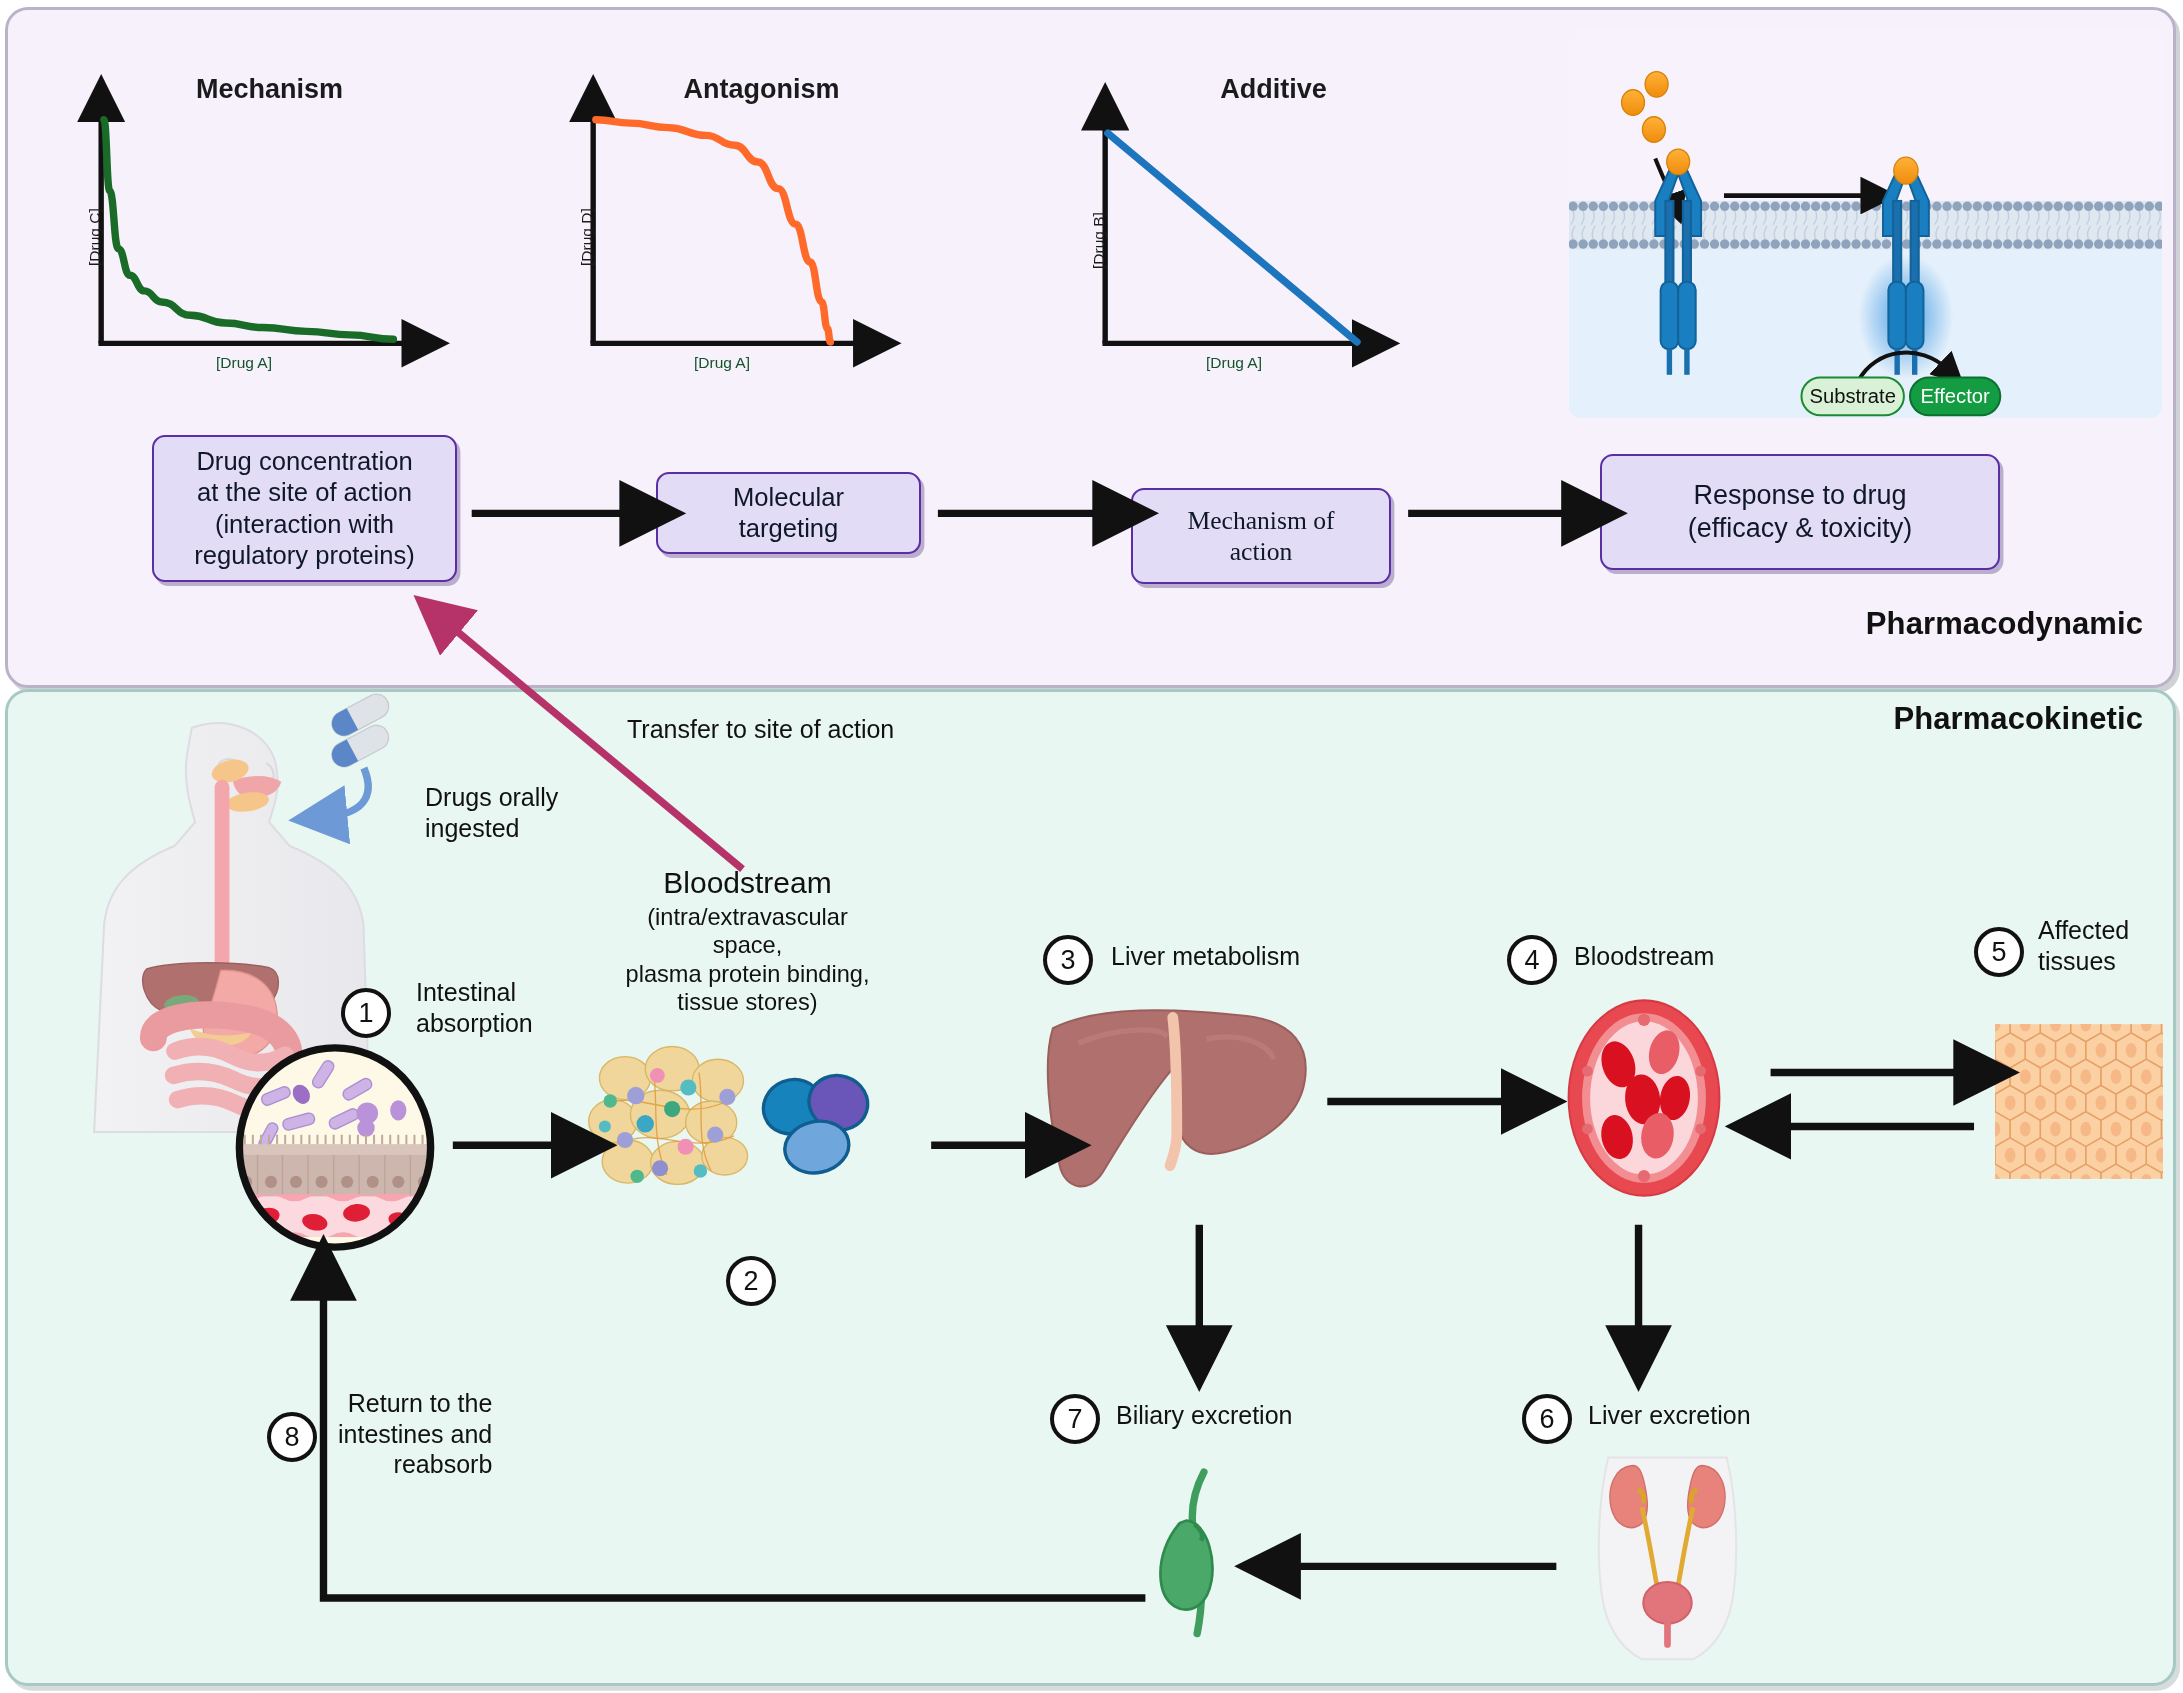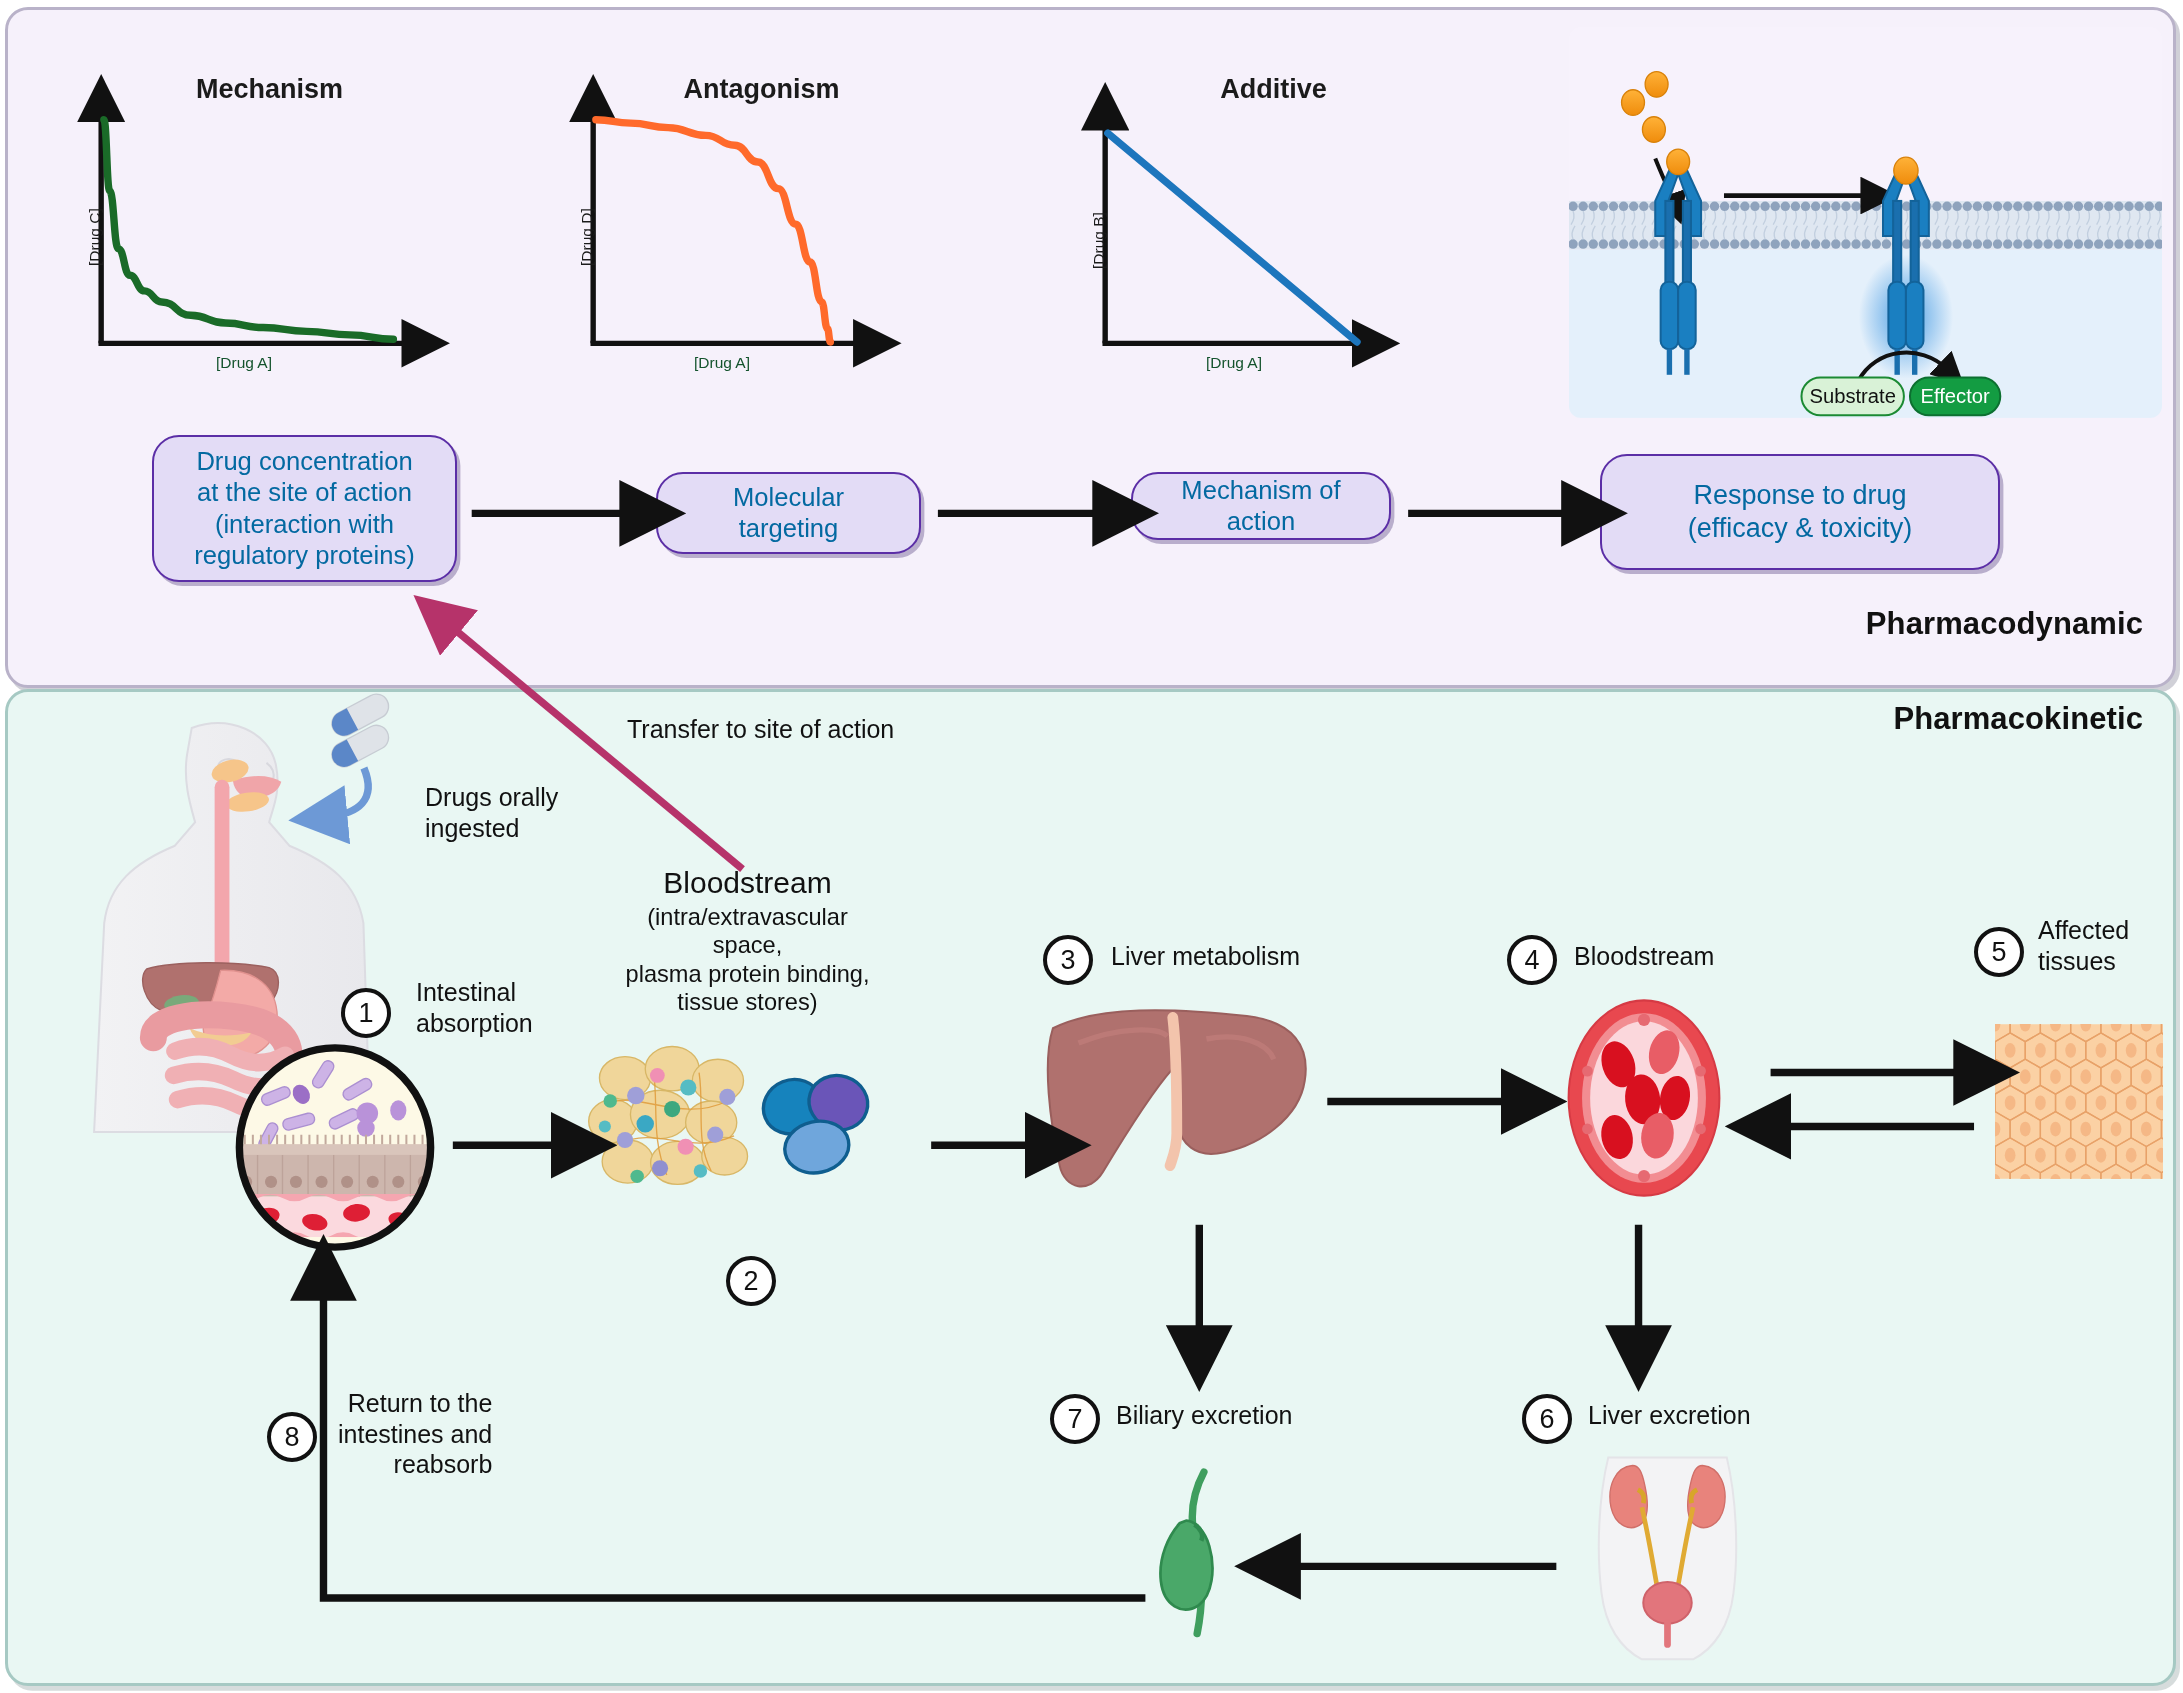--- a/index.html
+++ b/index.html
@@ -29,25 +29,25 @@
   .axis-x-label{position:absolute;font-size:15.5px;color:#14532d;white-space:nowrap;}
 
   
   #receptor-fig{position:absolute;left:1569px;top:27px;width:593px;height:391px;
                 border-radius:12px;overflow:hidden;background:linear-gradient(#f7f2fc,#f7f2fc);}
   #receptor-fig svg{display:block;}
 
   
   .flowbox{position:absolute;box-sizing:border-box;display:flex;align-items:center;
            justify-content:center;text-align:center;background:#e3dcf6;
-           border:2.7px solid #5b2ea6;border-radius:27px;color:#0369a1;font-size:25.6px;
+           border:2.7px solid #5b2ea6;border-radius:13px;color:#0f172a;font-size:25.6px;
            line-height:1.22;padding:4px 13px;box-shadow:3.4px 4px 0 rgba(60,40,110,.33);}
   #box-conc{left:152px;top:435px;width:305px;height:147px;}
   #box-mol{left:656px;top:472px;width:265px;height:82px;}
-  #box-moa{left:1131px;top:472px;width:260px;height:68px;}
+  #box-moa{left:1131px;top:488px;width:260px;height:96px;font-family:Liberation Serif, serif;}
   #box-resp{left:1600px;top:454px;width:400px;height:116px;font-size:27px;}
 
   
   #arrows{position:absolute;left:0;top:0;width:2183px;height:1693px;pointer-events:none;}
 
   
   .pk-label{position:absolute;font-size:25px;color:#111;line-height:1.22;white-space:pre-line;}
   .numcircle{position:absolute;width:50px;height:50px;border:4px solid #111;border-radius:50%;
              background:#fff;display:flex;align-items:center;justify-content:center;
              font-size:27px;color:#111;box-sizing:border-box;}

